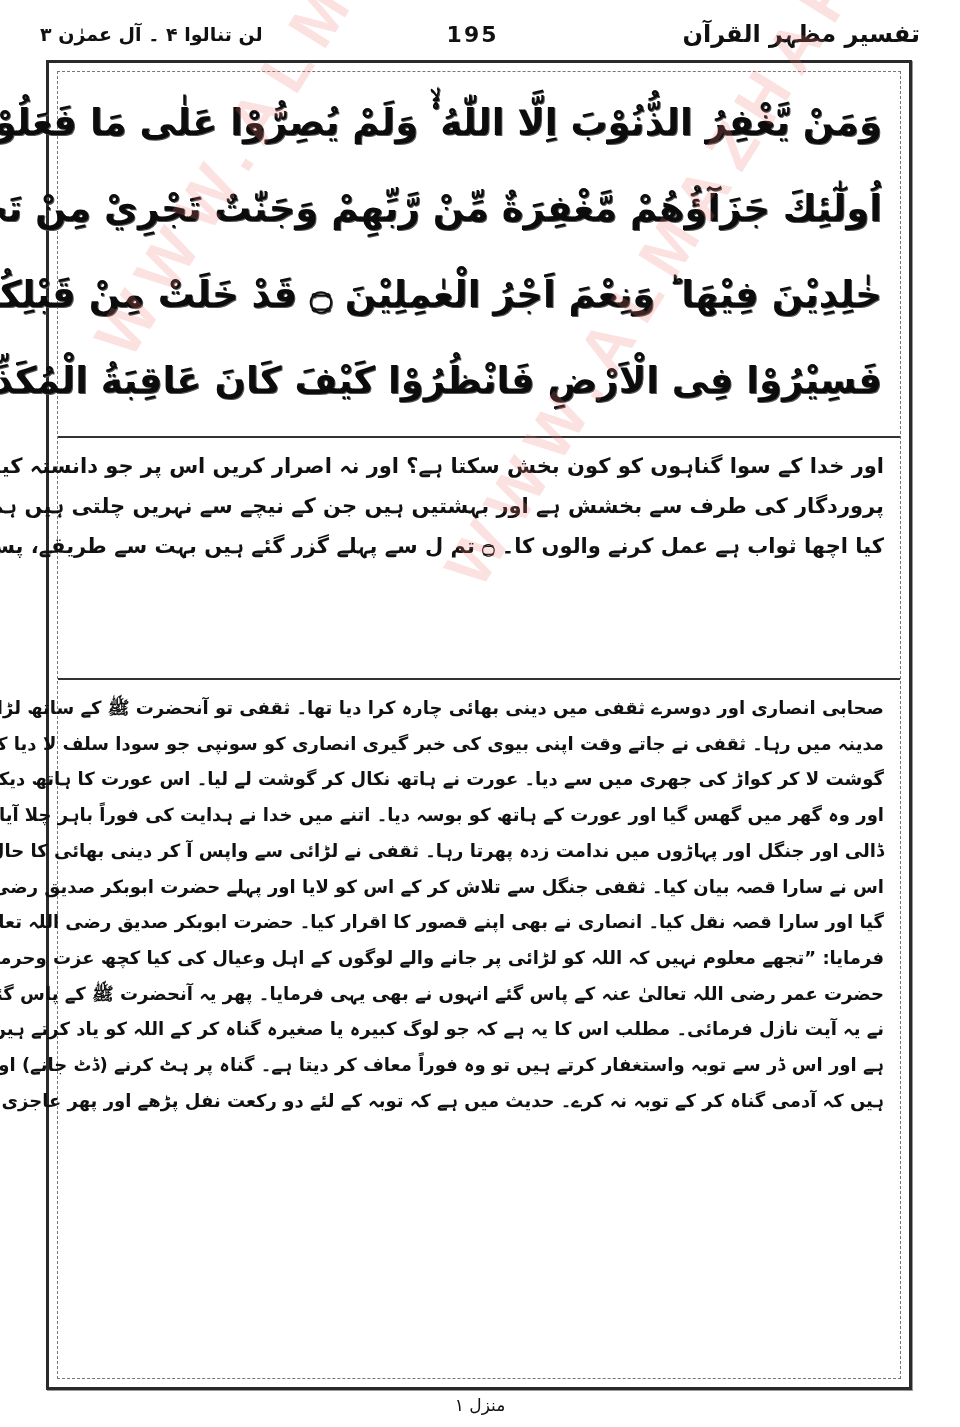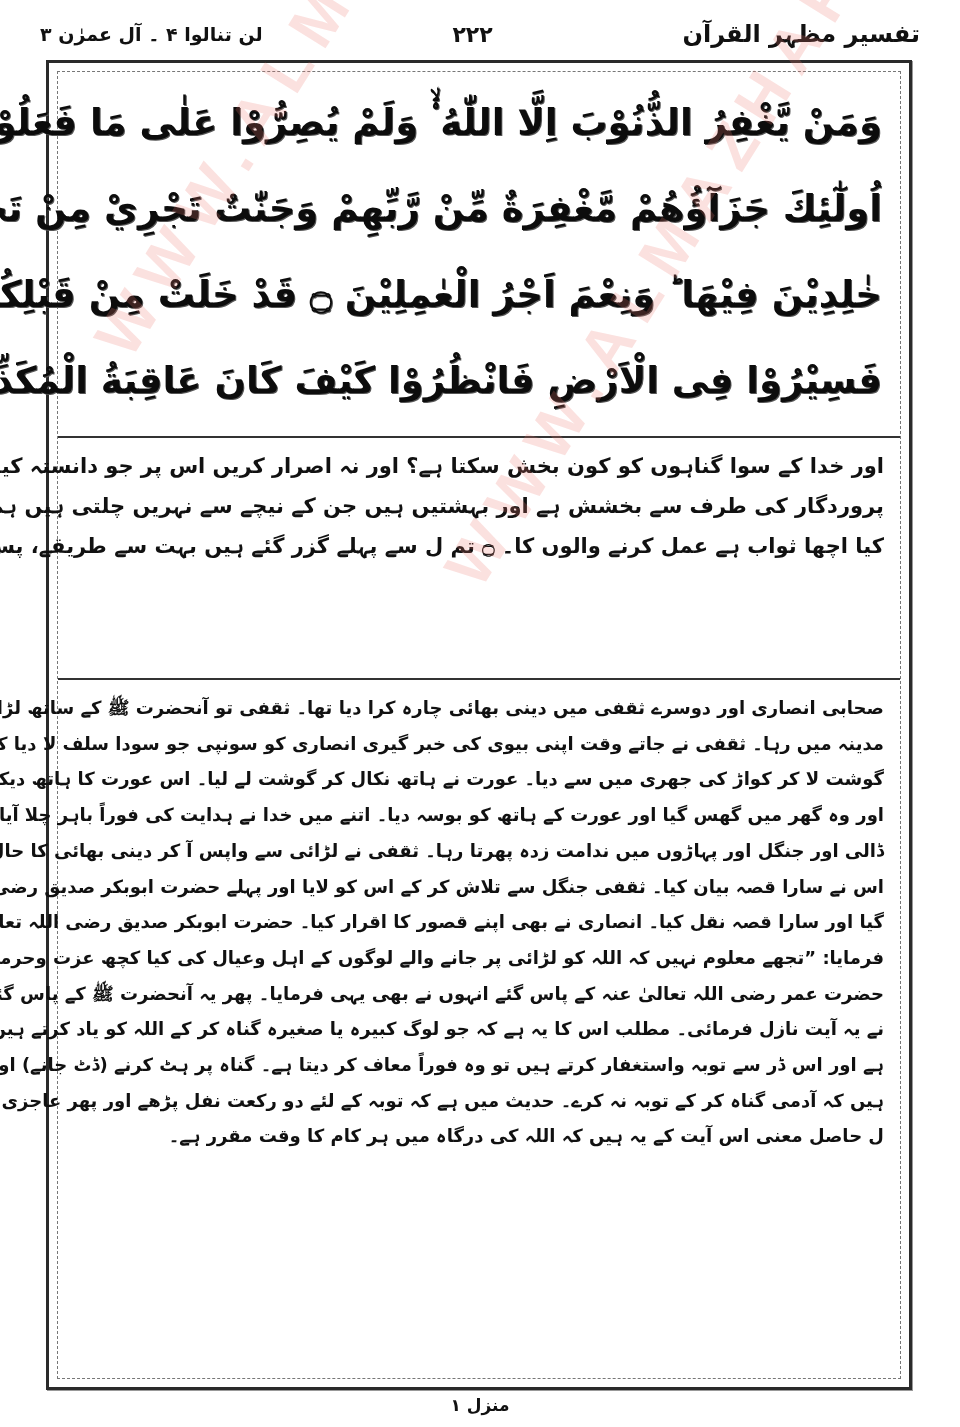--- a/index.html
+++ b/index.html
@@ -53,38 +53,38 @@
   .urdu-line.last { text-align-last: right; }
 
   .commentary-box {
     position: absolute; top: 610px; left: 0; right: 0; bottom: 0;
     direction: rtl; padding: 8px 16px 0 16px; box-sizing: border-box;
   }
   .commentary-box .urdu-line { font-size: 18px; line-height: 35.7px; }
 
   .footer {
     position: absolute; top: 1395px; left: 0; right: 0; text-align: center;
-    font-size: 17px; font-weight: bold; direction: rtl;
+    font-size: 17px; font-weight: normal; direction: rtl;
   }
 
   .watermark {
     position: absolute; pointer-events: none;
     color: rgba(235, 120, 110, 0.22); font-weight: bold;
     font-family: "Liberation Sans", sans-serif; white-space: nowrap;
     letter-spacing: 14px;
   }
   .wm1 { top: 330px; left: 80px; font-size: 64px; transform: rotate(-58deg); transform-origin: left top; }
   .wm2 { top: 560px; left: 430px; font-size: 64px; transform: rotate(-58deg); transform-origin: left top; }
 </style>
 </head>
 <body>
 
 <header class="header">
   <span class="book-title">تفسیر مظہر القرآن</span>
-  <span class="page-num">۲۲۲</span>
+  <span class="page-num">195</span>
   <span class="section-ref">لن تنالوا ۴ ۔ آل عمرٰن ۳</span>
 </header>
 
 <div class="outer-frame">
   <div class="inner-frame">
 
     <section class="arabic-box">
       <div class="arabic-line">
         <span>وَمَنْ يَّغْفِرُ الذُّنُوْبَ اِلَّا اللّٰهُ ۟ۙ وَلَمْ يُصِرُّوْا عَلٰى مَا فَعَلُوْا وَهُمْ يَعْلَمُوْنَ</span>
         
@@ -114,21 +114,20 @@
       <div class="urdu-line">گوشت لا کر کواڑ کی جھری میں سے دیا۔ عورت نے ہاتھ نکال کر گوشت لے لیا۔ اس عورت کا ہاتھ دیکھ کر انصاری کی نیت بگڑ گئی</div>
       <div class="urdu-line">اور وہ گھر میں گھس گیا اور عورت کے ہاتھ کو بوسہ دیا۔ اتنے میں خدا نے ہدایت کی فوراً باہر چلا آیا اور بہت نادم ہوا۔ سر پر خاک</div>
       <div class="urdu-line">ڈالی اور جنگل اور پہاڑوں میں ندامت زدہ پھرتا رہا۔ ثقفی نے لڑائی سے واپس آ کر دینی بھائی کا حال اپنی بی بی سے پوچھا،</div>
       <div class="urdu-line">اس نے سارا قصہ بیان کیا۔ ثقفی جنگل سے تلاش کر کے اس کو لایا اور پہلے حضرت ابوبکر صدیق رضی اللہ تعالیٰ عنہ کے پاس لے</div>
       <div class="urdu-line">گیا اور سارا قصہ نقل کیا۔ انصاری نے بھی اپنے قصور کا اقرار کیا۔ حضرت ابوبکر صدیق رضی اللہ تعالیٰ عنہ نے انصاری سے</div>
       <div class="urdu-line">فرمایا: ”تجھے معلوم نہیں کہ اللہ کو لڑائی پر جانے والے لوگوں کے اہل وعیال کی کیا کچھ عزت وحرمت مدنظر ہے“۔ پھر یہ دونوں</div>
       <div class="urdu-line">حضرت عمر رضی اللہ تعالیٰ عنہ کے پاس گئے انہوں نے بھی یہی فرمایا۔ پھر یہ آنحضرت ﷺ کے پاس گئے اس وقت اللہ تعالیٰ</div>
       <div class="urdu-line">نے یہ آیت نازل فرمائی۔ مطلب اس کا یہ ہے کہ جو لوگ کبیرہ یا صغیرہ گناہ کر کے اللہ کو یاد کرتے ہیں کہ ایک دن اللہ کو منہ دکھانا</div>
       <div class="urdu-line">ہے اور اس ڈر سے توبہ واستغفار کرتے ہیں تو وہ فوراً معاف کر دیتا ہے۔ گناہ پر ہٹ کرنے (ڈٹ جانے) اور اڑنے کے یہ معنی</div>
       <div class="urdu-line">ہیں کہ آدمی گناہ کر کے توبہ نہ کرے۔ حدیث میں ہے کہ توبہ کے لئے دو رکعت نفل پڑھے اور پھر عاجزی سے توبہ کرے۔</div>
-      <div class="urdu-line last">ل حاصل معنی اس آیت کے یہ ہیں کہ اللہ کی درگاہ میں ہر کام کا وقت مقرر ہے۔</div>
     </section>
 
   </div>
 </div>
 
 <div class="footer">منزل ۱</div>
 
 <div class="watermark wm1">WWW.ALMAZHAR.COM</div>
 <div class="watermark wm2">WWW.ALMAZHAR.COM</div>
 

